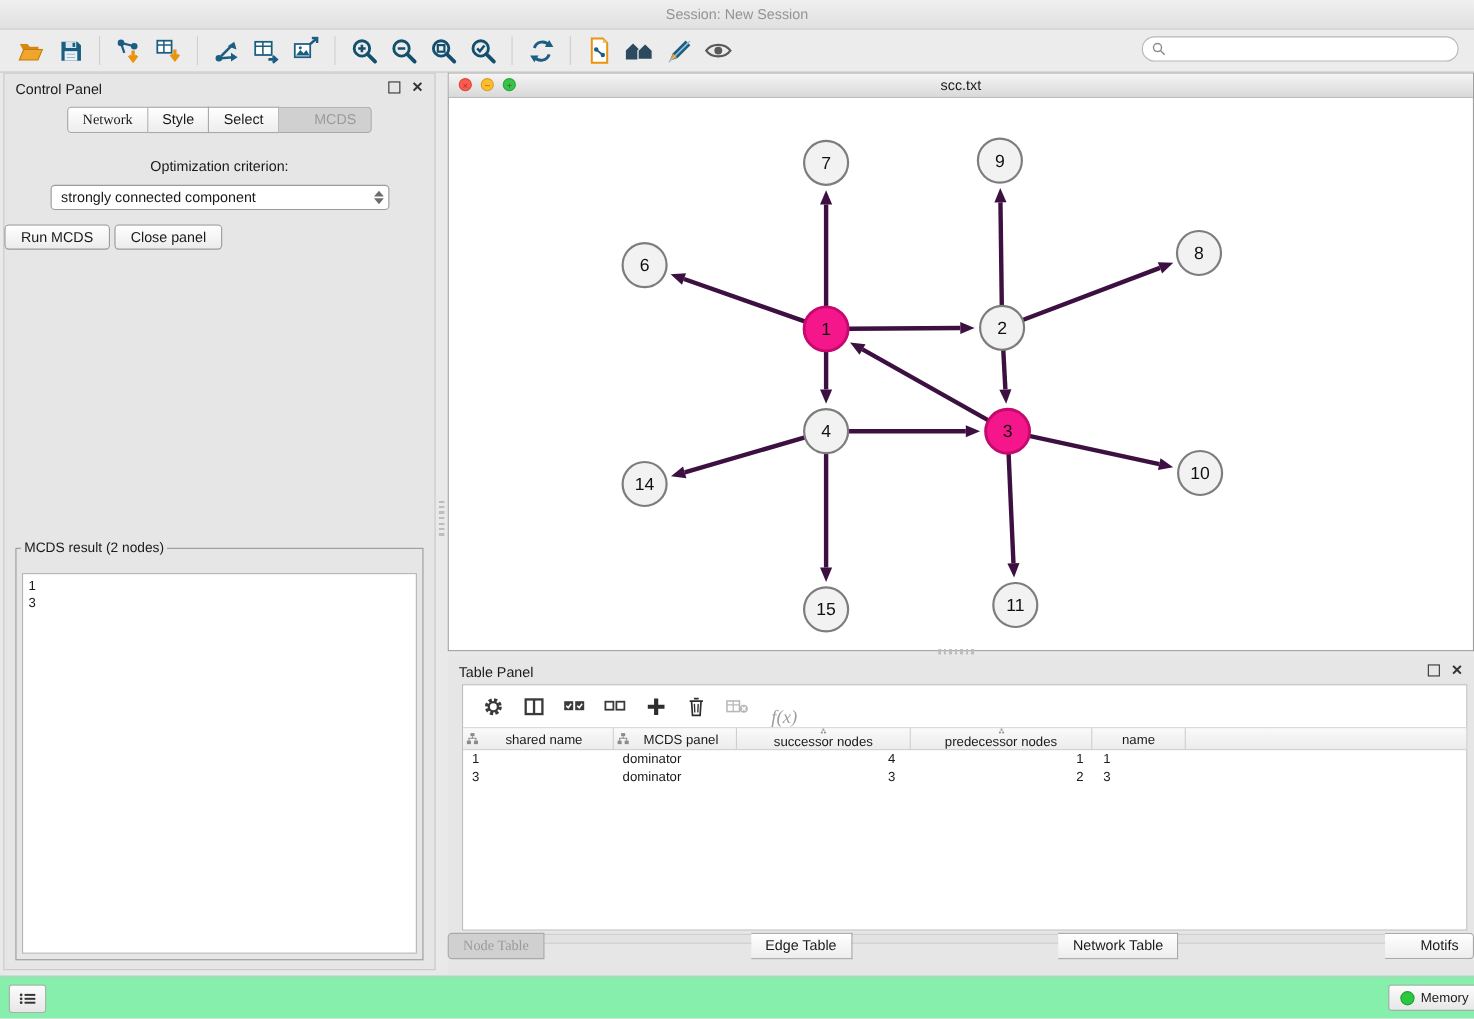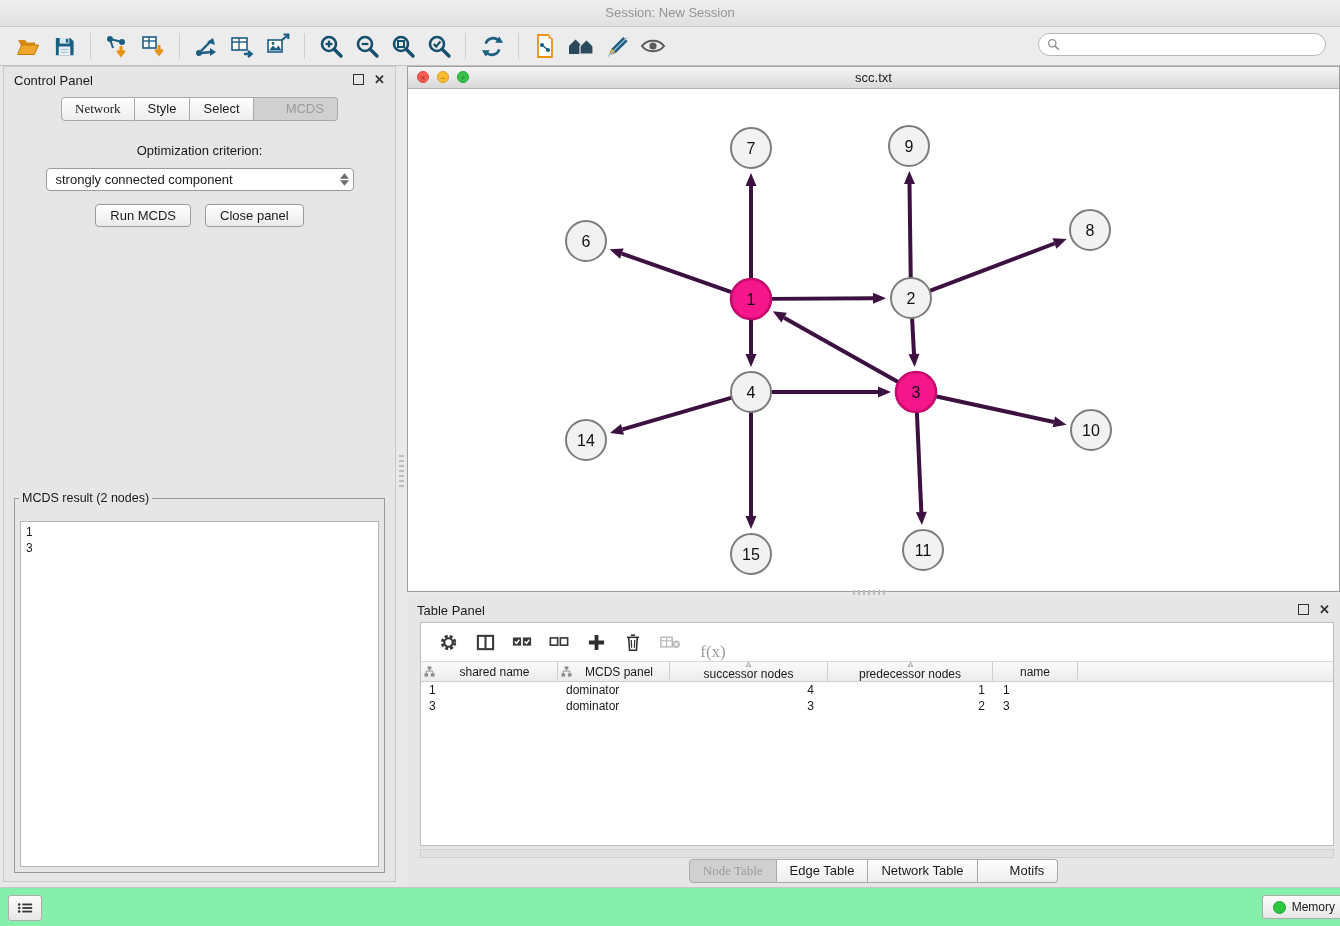--- a/index.html
+++ b/index.html
@@ -30,21 +30,21 @@
   .tabrow{display:flex;justify-content:center;margin-top:4px;}
   .tab{padding:3px 13px;font-size:13px;background:linear-gradient(#ffffff,#ededed);
     border:1px solid #a9a9a9;border-left:none;cursor:default;white-space:nowrap;}
   .tab:first-child{border-left:1px solid #a9a9a9;border-radius:4px 0 0 4px;font-family:Liberation Serif, serif;}
   .tab:last-child{border-radius:0 4px 4px 0;padding-left:32px;}
   .tab.active{background:#d0d0d0;color:#9b9b9b;}
   #opt-label{text-align:center;margin-top:22px;font-size:13px;}
   #criterion{margin:10px auto 0;width:308px;height:23px;background:#fff;border:1px solid #9b9b9b;
     border-radius:4px;display:flex;align-items:center;font-size:13px;padding-left:9px;box-sizing:border-box;}
   #criterion .stepper{margin-left:auto;margin-right:4px;display:flex;flex-direction:column;gap:1px;}
-  .btnrow{display:flex;justify-content:center;gap:14px;margin-top:13px;}
+  .btnrow{display:flex;justify-content:flex-start;gap:4px;margin-top:13px;}
   .btn{padding:3px 14px;font-size:13px;background:linear-gradient(#ffffff,#ebebeb);
     border:1px solid #9b9b9b;border-radius:4px;cursor:default;}
   #result-box{position:absolute;left:10px;right:10px;top:424px;bottom:8px;margin:0;
     border:1px solid #999;padding:4px;}
   #result-box legend{font-size:12.5px;padding:0 3px;}
   #result-inner{position:absolute;left:5px;right:5px;top:16px;bottom:5px;background:#fff;
     border:1px solid #b3b3b3;font-size:12px;line-height:16px;padding:2px 5px;overflow:hidden;}
   
   #network-window{position:absolute;left:407px;top:66px;right:0;height:526px;
     background:#fff;border:1px solid #9f9f9f;box-sizing:border-box;}
@@ -66,21 +66,21 @@
     border-top:1px solid #d8d8d8;border-bottom:1px solid #cfcfcf;font-size:12px;}
   .hcell{display:flex;align-items:center;border-right:1px solid #cfcfcf;padding:0 3px;box-sizing:border-box;}
   .hcell .lbl{flex:1;text-align:center;}
   .c0{width:137px;}.c1{width:112px;}.c2{width:158px;flex-direction:column;}.c3{width:165px;flex-direction:column;}.c4{width:85px;}
   .trow{display:flex;height:16px;font-size:12px;align-items:center;}
   .tcell{box-sizing:border-box;padding-left:8px;overflow:hidden;white-space:nowrap;}
   .tcell.c2{text-align:right;padding-right:14px;padding-left:0;}
   .tcell.c3{text-align:right;padding-right:8px;padding-left:0;}
   .tcell.c4{padding-left:10px;}
   #hscroll{position:absolute;left:13px;right:6px;bottom:30px;height:9px;background:#e2e2e2;border:1px solid #cfcfcf;box-sizing:border-box;}
-  #tp-tabs{position:absolute;bottom:5px;left:0;right:0;display:flex;justify-content:center;}
+  #tp-tabs{position:absolute;bottom:16px;left:0;right:0;display:flex;justify-content:space-between;}
   
   #statusbar{position:absolute;left:0;bottom:0;width:100%;height:38px;background:#86efac;border-top:1px solid #c6c6c6;padding-left:12px;}
   #list-btn{position:absolute;left:8px;top:7px;width:32px;height:24px;border:1px solid #adadad;border-radius:3px;
     background:linear-gradient(#fcfcfc,#e7e7e7);display:flex;align-items:center;justify-content:center;}
   #memory-btn{position:absolute;right:6px;top:7px;height:24px;padding:0 10px;border:1px solid #adadad;border-radius:3px;
     background:linear-gradient(#fcfcfc,#e7e7e7);display:flex;align-items:center;gap:6px;font-size:12px;box-sizing:border-box;}
   .greendot{width:11px;height:11px;border-radius:50%;background:#2bc840;border:1px solid #1ea032;}
   .grip-v{position:absolute;left:399px;top:455px;width:5px;height:34px;
     background:repeating-linear-gradient(#bdbdbd 0 2px,transparent 2px 5px);}
   .grip-h{position:absolute;left:853px;top:590px;width:34px;height:5px;
@@ -403,21 +403,21 @@
       <div class="tp-btn">
         <svg width="21" height="15" viewBox="0 0 24 16">
           <rect x="1" y="2" width="13" height="11" fill="none" stroke="#b8b8b8" stroke-width="1.6"></rect>
           <line x1="1" y1="6" x2="14" y2="6" stroke="#b8b8b8" stroke-width="1.3"></line>
           <line x1="7.5" y1="2" x2="7.5" y2="13" stroke="#b8b8b8" stroke-width="1.3"></line>
           <circle cx="18.5" cy="10" r="4.2" fill="#b8b8b8"></circle>
           <path d="M16.6 8.1 l3.8 3.8 M20.4 8.1 l-3.8 3.8" stroke="#fff" stroke-width="1.4"></path>
         </svg>
       </div>
       <div class="tp-btn" style="width:42px;">
-        <span style="font-family:'Liberation Serif',serif;font-size:17px;color:#9e9e9e;margin-top:20px;">f(x)</span>
+        <span style="font-family:'Liberation Serif',serif;font-style:italic;font-size:17px;color:#9e9e9e;margin-top:20px;">f(x)</span>
       </div>
     </div>
 
     <div class="theadrow">
       <div class="hcell c0">
         <svg width="11" height="11" viewBox="0 0 12 12">
             <rect x="4" y="0.5" width="4" height="3" fill="#8a8a8a"></rect>
             <rect x="0.5" y="8" width="4" height="3.5" fill="#8a8a8a"></rect>
             <rect x="7.5" y="8" width="4" height="3.5" fill="#8a8a8a"></rect>
             <path d="M6 3.5 v2 M2.5 8 v-2.5 h7 V8" stroke="#8a8a8a" fill="none"></path>

